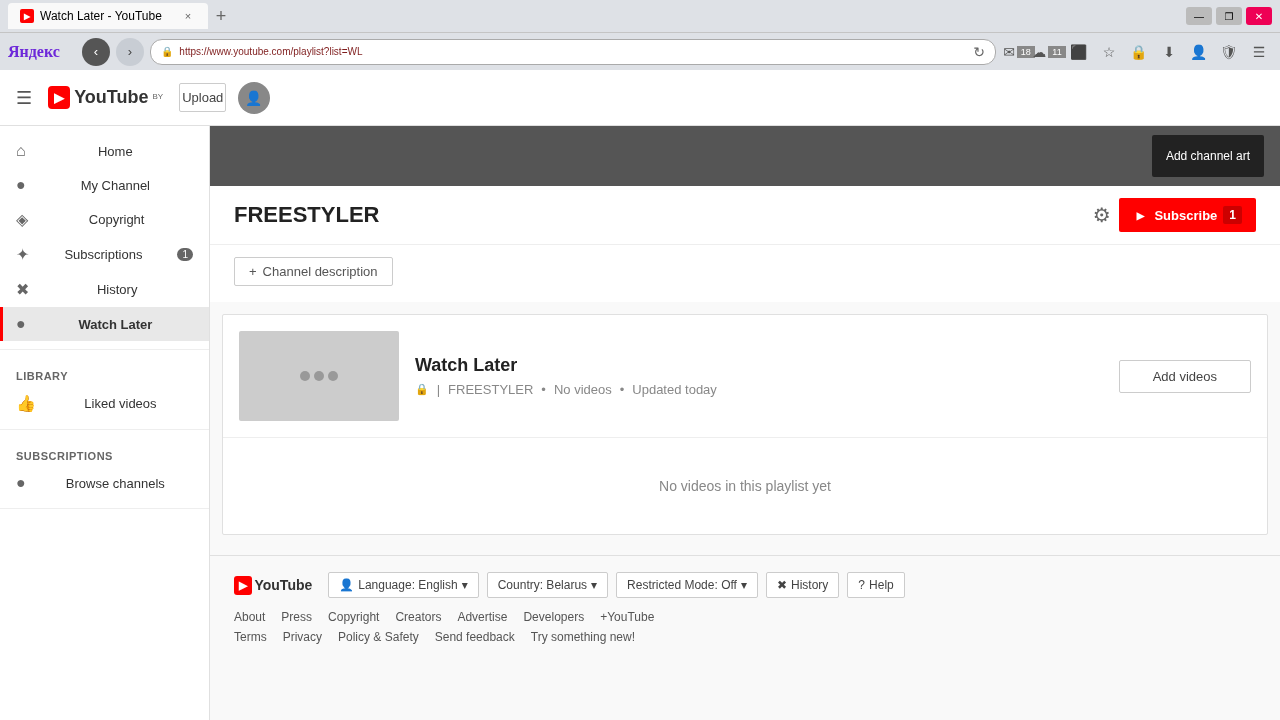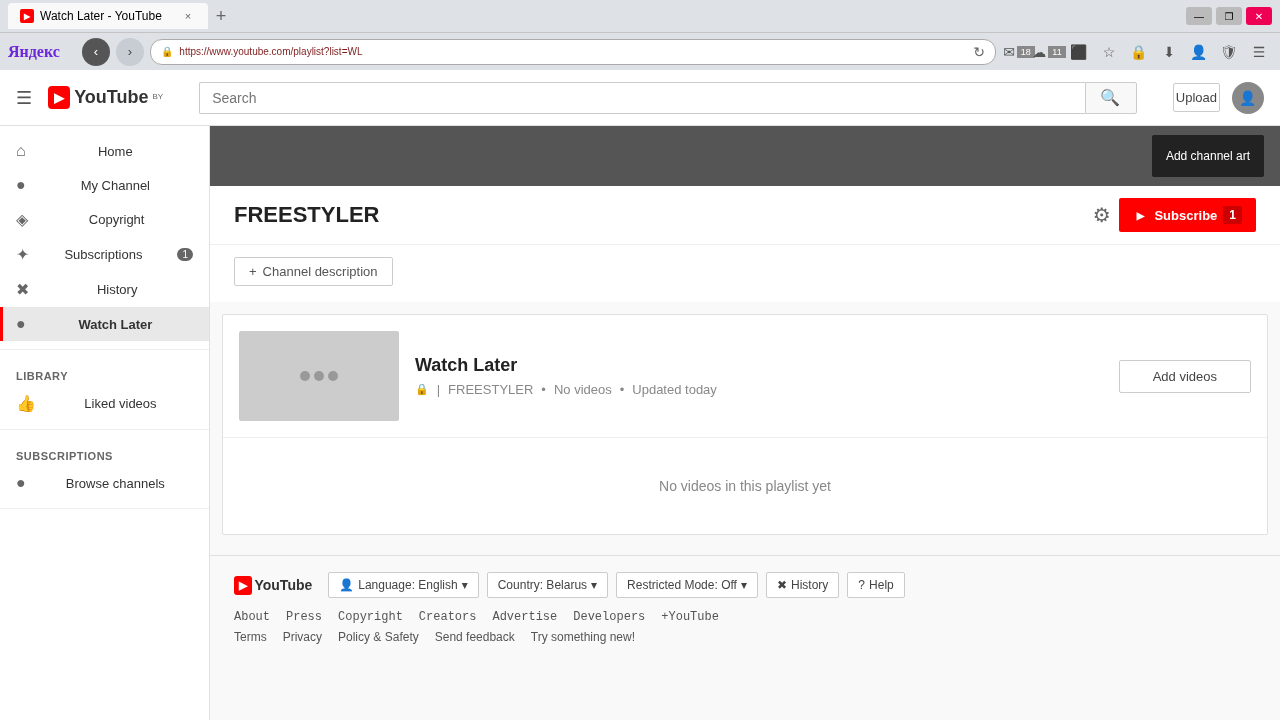--- a/index.html
+++ b/index.html
@@ -436,21 +436,20 @@
       padding: 5px 10px;
       font-size: 12px;
       cursor: pointer;
       border-radius: 2px;
       color: #444;
       display: flex; align-items: center; gap: 4px;
     }
     .footer-links {
       display: flex; gap: 16px; flex-wrap: wrap;
       font-size: 12px;
-      font-family: Liberation Mono, monospace;
     }
     .footer-link {
       color: #555;
       cursor: pointer;
       text-decoration: none;
     }
     .footer-links-row2 {
       display: flex; gap: 16px; flex-wrap: wrap;
       font-size: 12px; margin-top: 6px;
     }
@@ -495,24 +494,20 @@
 </div>
 
 <div class="yt-app">
 
   <div class="yt-header">
     <span class="hamburger">☰</span>
     <div class="yt-logo-wrap">
       <div class="yt-logo-icon">▶</div>
       <span class="yt-logo-text">YouTube</span>
       <span class="yt-logo-by">BY</span>
-    </div>
-    <div class="yt-search-wrap">
-      <input class="yt-search-input" type="text" placeholder="Search" style="">
-      <button class="yt-search-btn">🔍</button>
     </div>
     <div class="yt-header-right">
       <button class="upload-btn">Upload</button>
       <div class="avatar">👤</div>
     </div>
   </div>
 
   <div class="yt-main">
 
     <div class="yt-sidebar">

